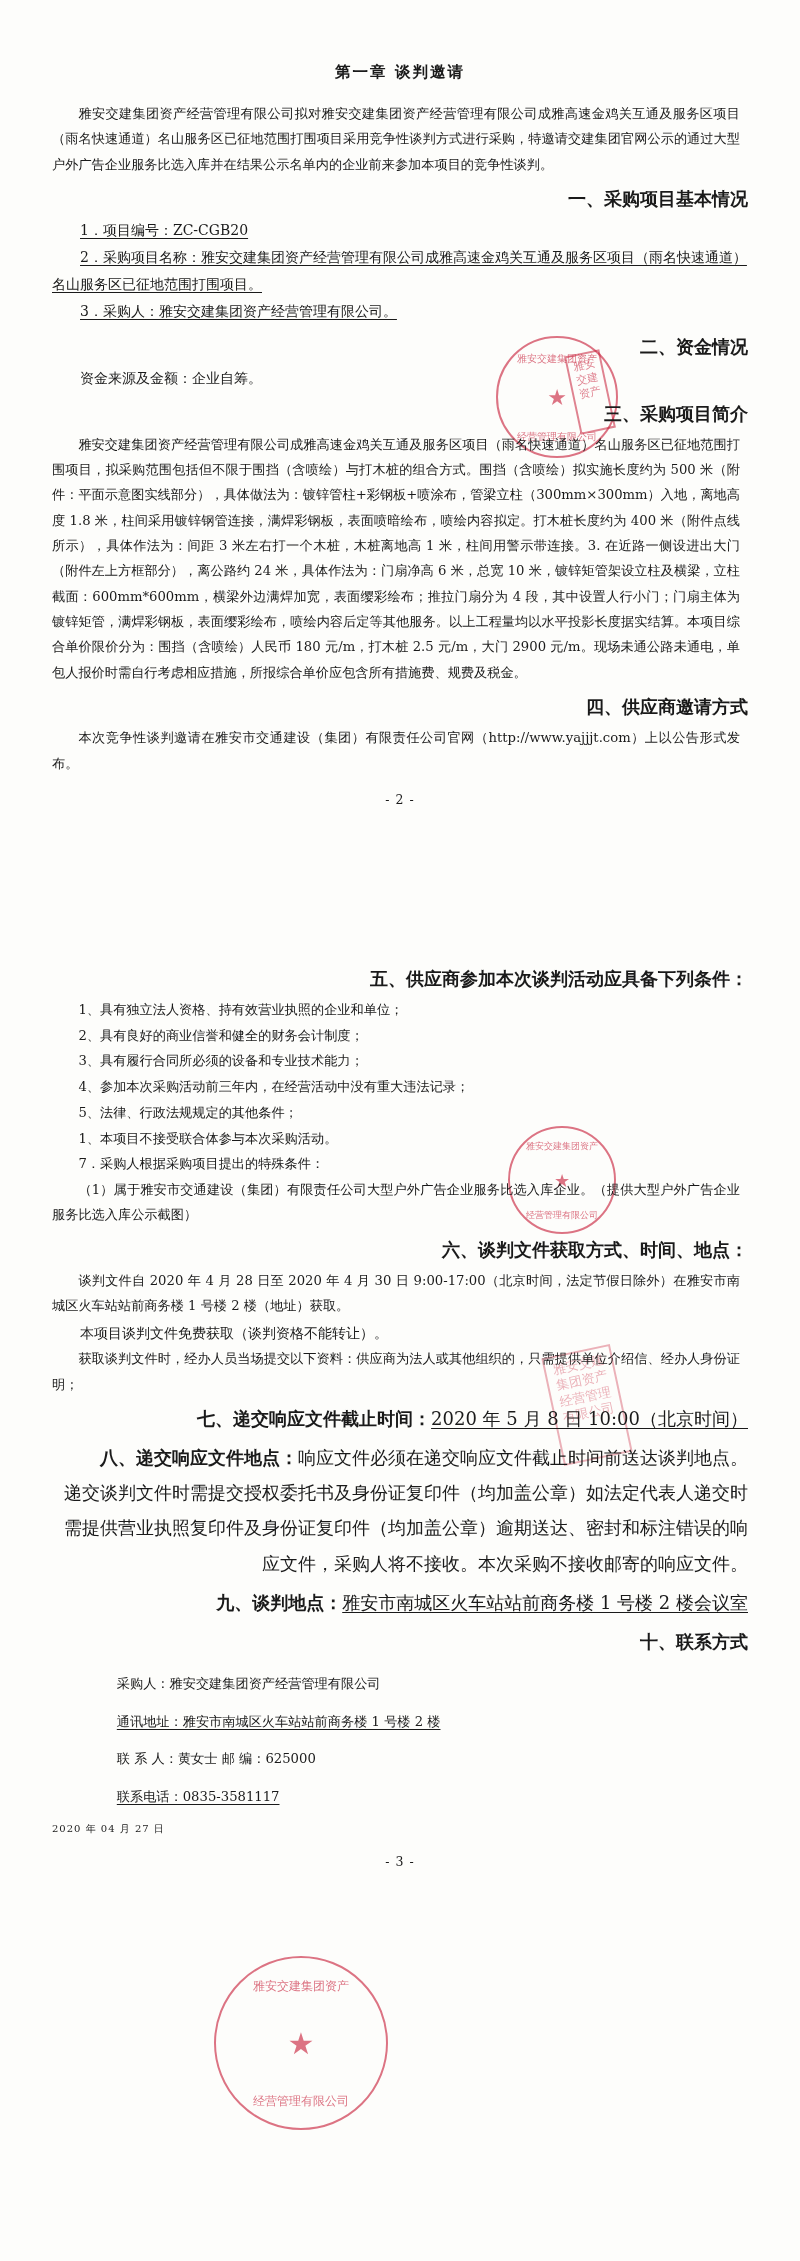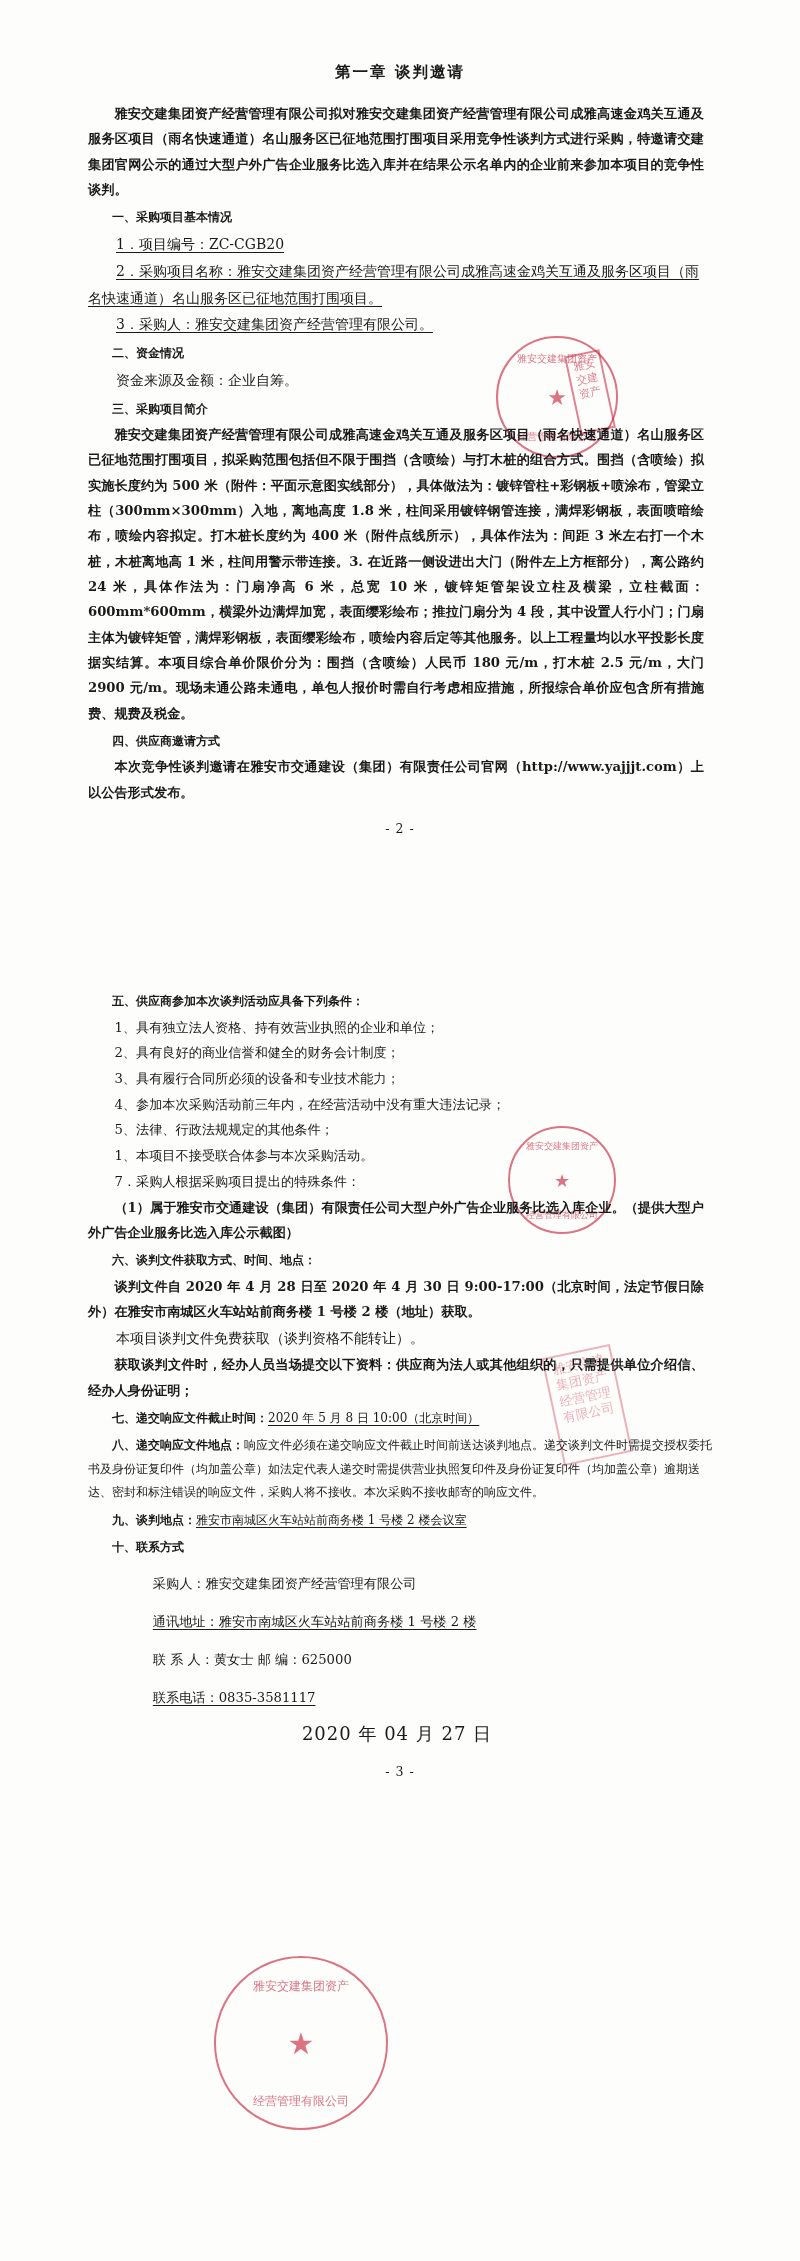--- a/index.html
+++ b/index.html
@@ -14,46 +14,46 @@
   }
   .page {
     position: relative;
     width: 800px;
     min-height: 2261px;
     background: #fdfdfb;
     overflow: hidden;
   }
   .sheet {
     position: relative;
-    padding: 0 88px;
+    padding: 0 52px;
     box-sizing: border-box;
   }
   .chapter-title {
     text-align: center;
     font-size: 15.5px;
     font-weight: bold;
     letter-spacing: 2px;
     margin-top: 62px;
     margin-bottom: 18px;
   }
   .para {
     font-size: 13.2px;
     line-height: 1.92;
     text-align: justify;
     text-justify: inter-ideograph;
     text-indent: 2em;
     margin: 0 8px 1px 0;
-    font-weight: bold;
   }
   .section-head {
-    font-size: 12px;
+    font-size: 18px;
     font-weight: bold;
     line-height: 1.95;
     text-indent: 2em;
     margin: 4px 0 1px 0;
+    text-align: right;
   }
   .item {
     font-size: 14px;
     line-height: 1.92;
     text-indent: 2em;
     margin: 0;
   }
   .u { text-decoration: underline; text-underline-offset: 3px; }
   .page-num {
     text-align: center;
@@ -62,22 +62,22 @@
     letter-spacing: 1px;
   }
   .gap-block { height: 150px; }
   .list-item {
     font-size: 13.2px;
     line-height: 1.95;
     text-indent: 2em;
     margin: 0;
   }
   .date-line {
-    text-align: center;
-    font-size: 18px;
+    text-align: left;
+    font-size: 10px;
     margin-top: 6px;
     padding-right: 6px;
     letter-spacing: 1px;
   }
   .contact-line {
     font-size: 13.2px;
     line-height: 1.95;
     text-indent: 4em;
     margin: 12px;
   }

